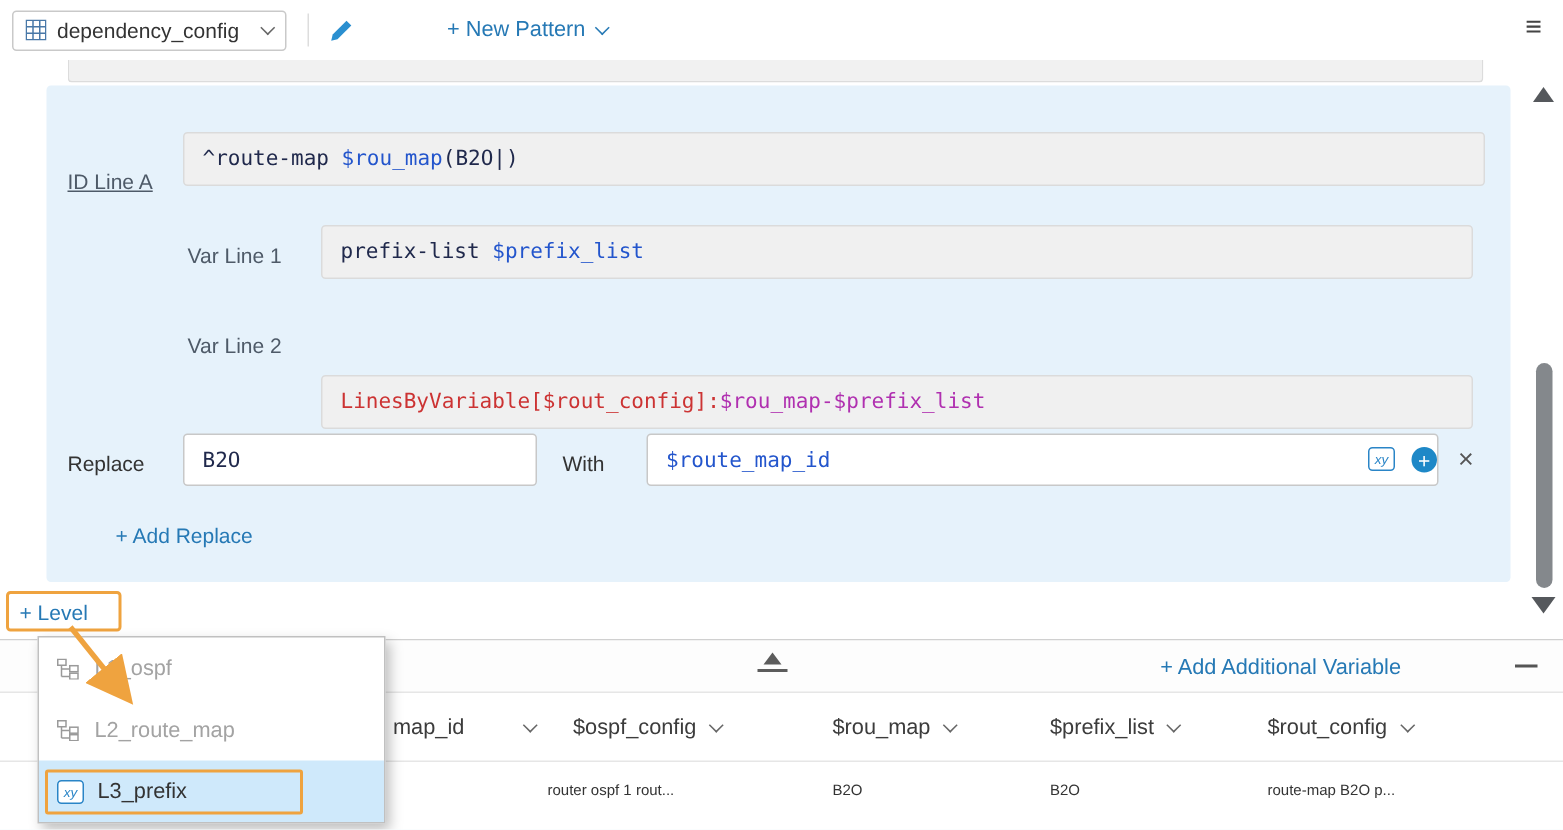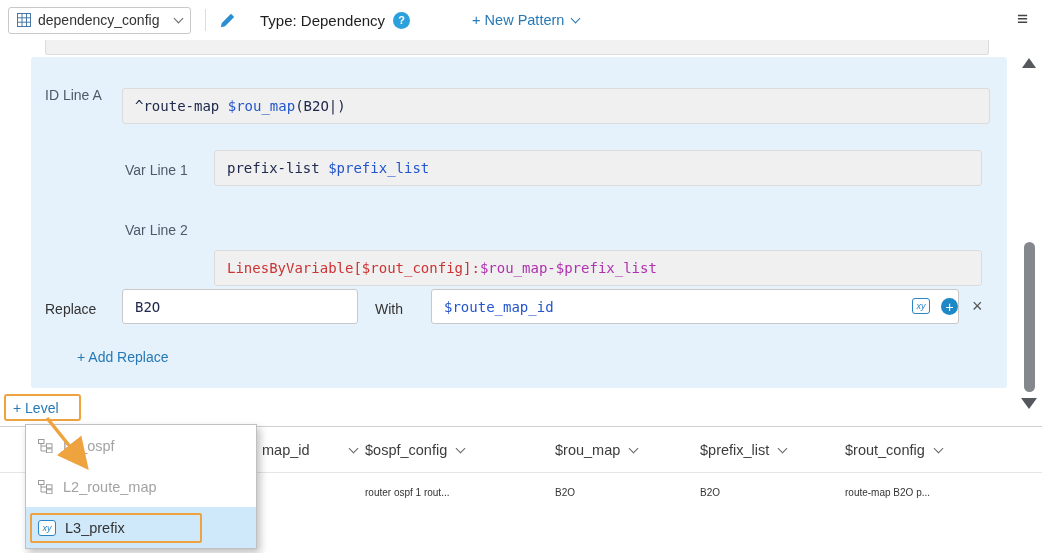--- a/index.html
+++ b/index.html
@@ -89,36 +89,32 @@
       </span>
       <span>dependency_config</span>
       <span class="chev"></span>
     </div>
     <div class="vdiv"></div>
     <span class="pencil-btn">
       <svg width="17" height="17" viewBox="0 0 17 17">
         <path d="M12 1.8 L15.2 5 L6 14.2 L1.8 15.2 L2.8 11 Z" fill="#2a8fd0"></path>
       </svg>
     </span>
-    <div class="type-wrap">
-      <span>Type: Dependency</span>
-      <span class="help-badge">?</span>
-    </div>
     <div class="new-pattern">
       <span>+ New Pattern</span>
       <span class="chev blue"></span>
     </div>
     <span class="hamburger">≡</span>
   </div>
 
   <div class="remnant"></div>
 
   <div class="panel">
 
-    <span class="row-label" style="left:14px; top:30px;">ID Line A</span>
+    <span class="row-label" style="left:14px; top:56px;text-decoration:underline;">ID Line A</span>
     <div class="ginput" style="left:91px; top:31px; width:868px; height:36px;">
       <span class="c-dark">^route-map </span><span class="c-blue">$rou_map</span><span class="c-dark">(B2O|)</span>
     </div>
 
     <span class="row-label" style="left:94px; top:105px;">Var Line 1</span>
     <div class="ginput" style="left:183px; top:93px; width:768px; height:36px;">
       <span class="c-dark">prefix-list </span><span class="c-blue">$prefix_list</span>
     </div>
 
     <span class="row-label" style="left:94px; top:165px;">Var Line 2</span>
@@ -143,26 +139,36 @@
 
   <div class="level-hl">
     <a class="link">+ Level</a>
   </div>
 
   <div class="sb-up tri-up"></div>
   <div class="sb-thumb"></div>
   <div class="sb-down tri-down"></div>
 
   <div class="table-section">
+    <div class="tools">
+      <div class="collapse-ctl">
+        <div class="tri"></div>
+        <div class="bar"></div>
+      </div>
+      <a class="link addvar" style="font-size:14.5px;">+ Add Additional Variable</a>
+      <div class="min-btn">
+          <span></span>
+        </div>
+    </div>
     <div class="thead">
       <div class="th" style="left:262px;gap:40px;">
         <span>map_id</span>
           <span class="chev"></span>
       </div>
-      <div class="th" style="left:365px;">
+      <div class="th" style="left:382px;">
         <span>$ospf_config</span>
           <span class="chev"></span>
       </div>
       <div class="th" style="left:555px;">
         <span>$rou_map</span>
           <span class="chev"></span>
       </div>
       <div class="th" style="left:700px;">
         <span>$prefix_list</span>
           <span class="chev"></span>

